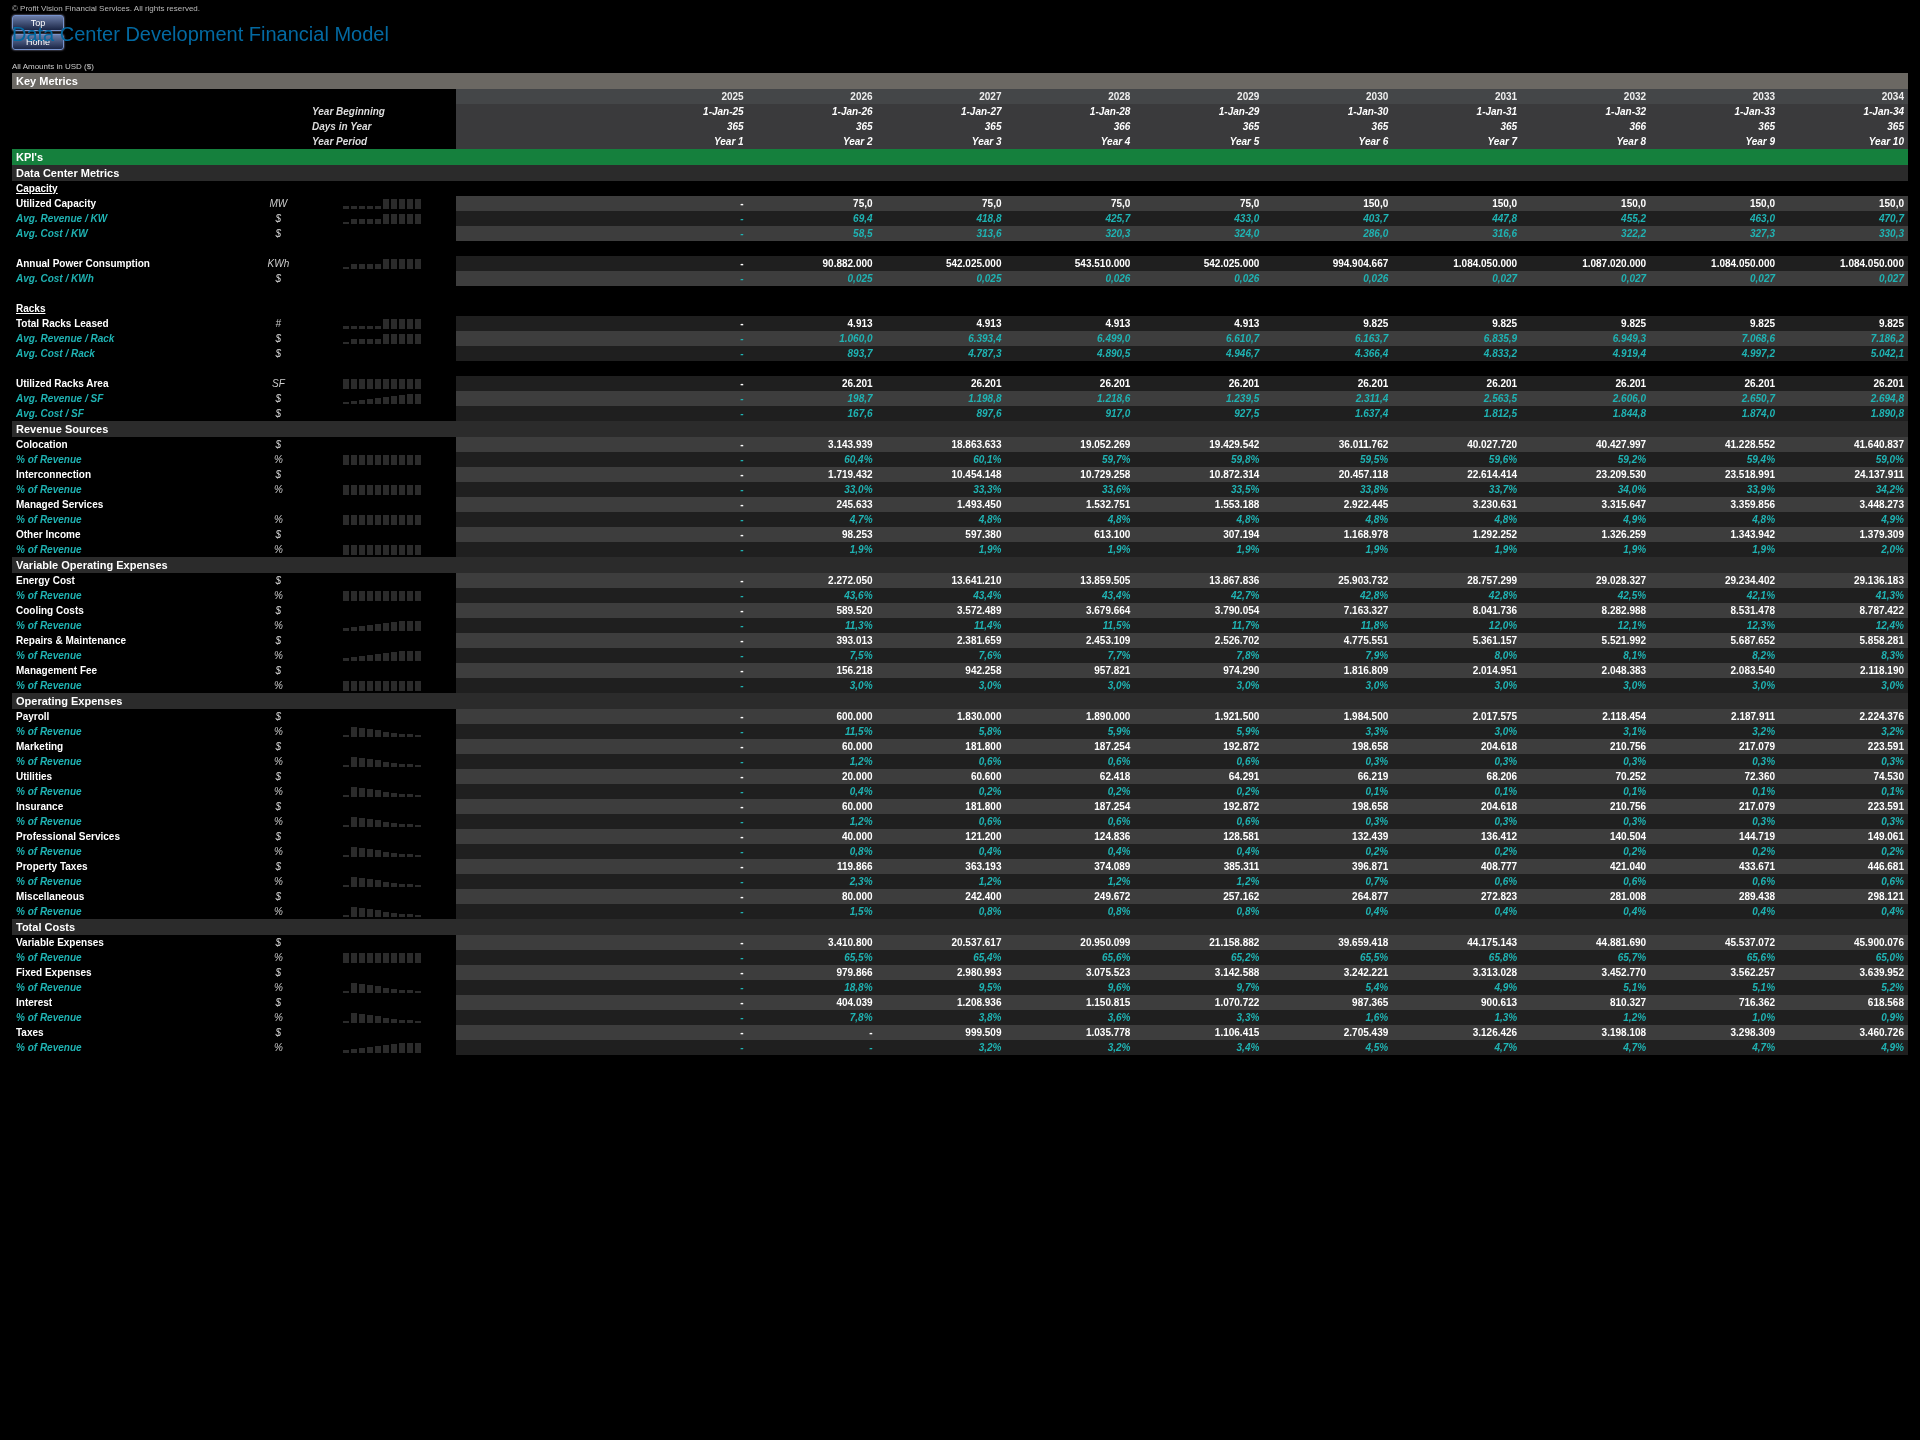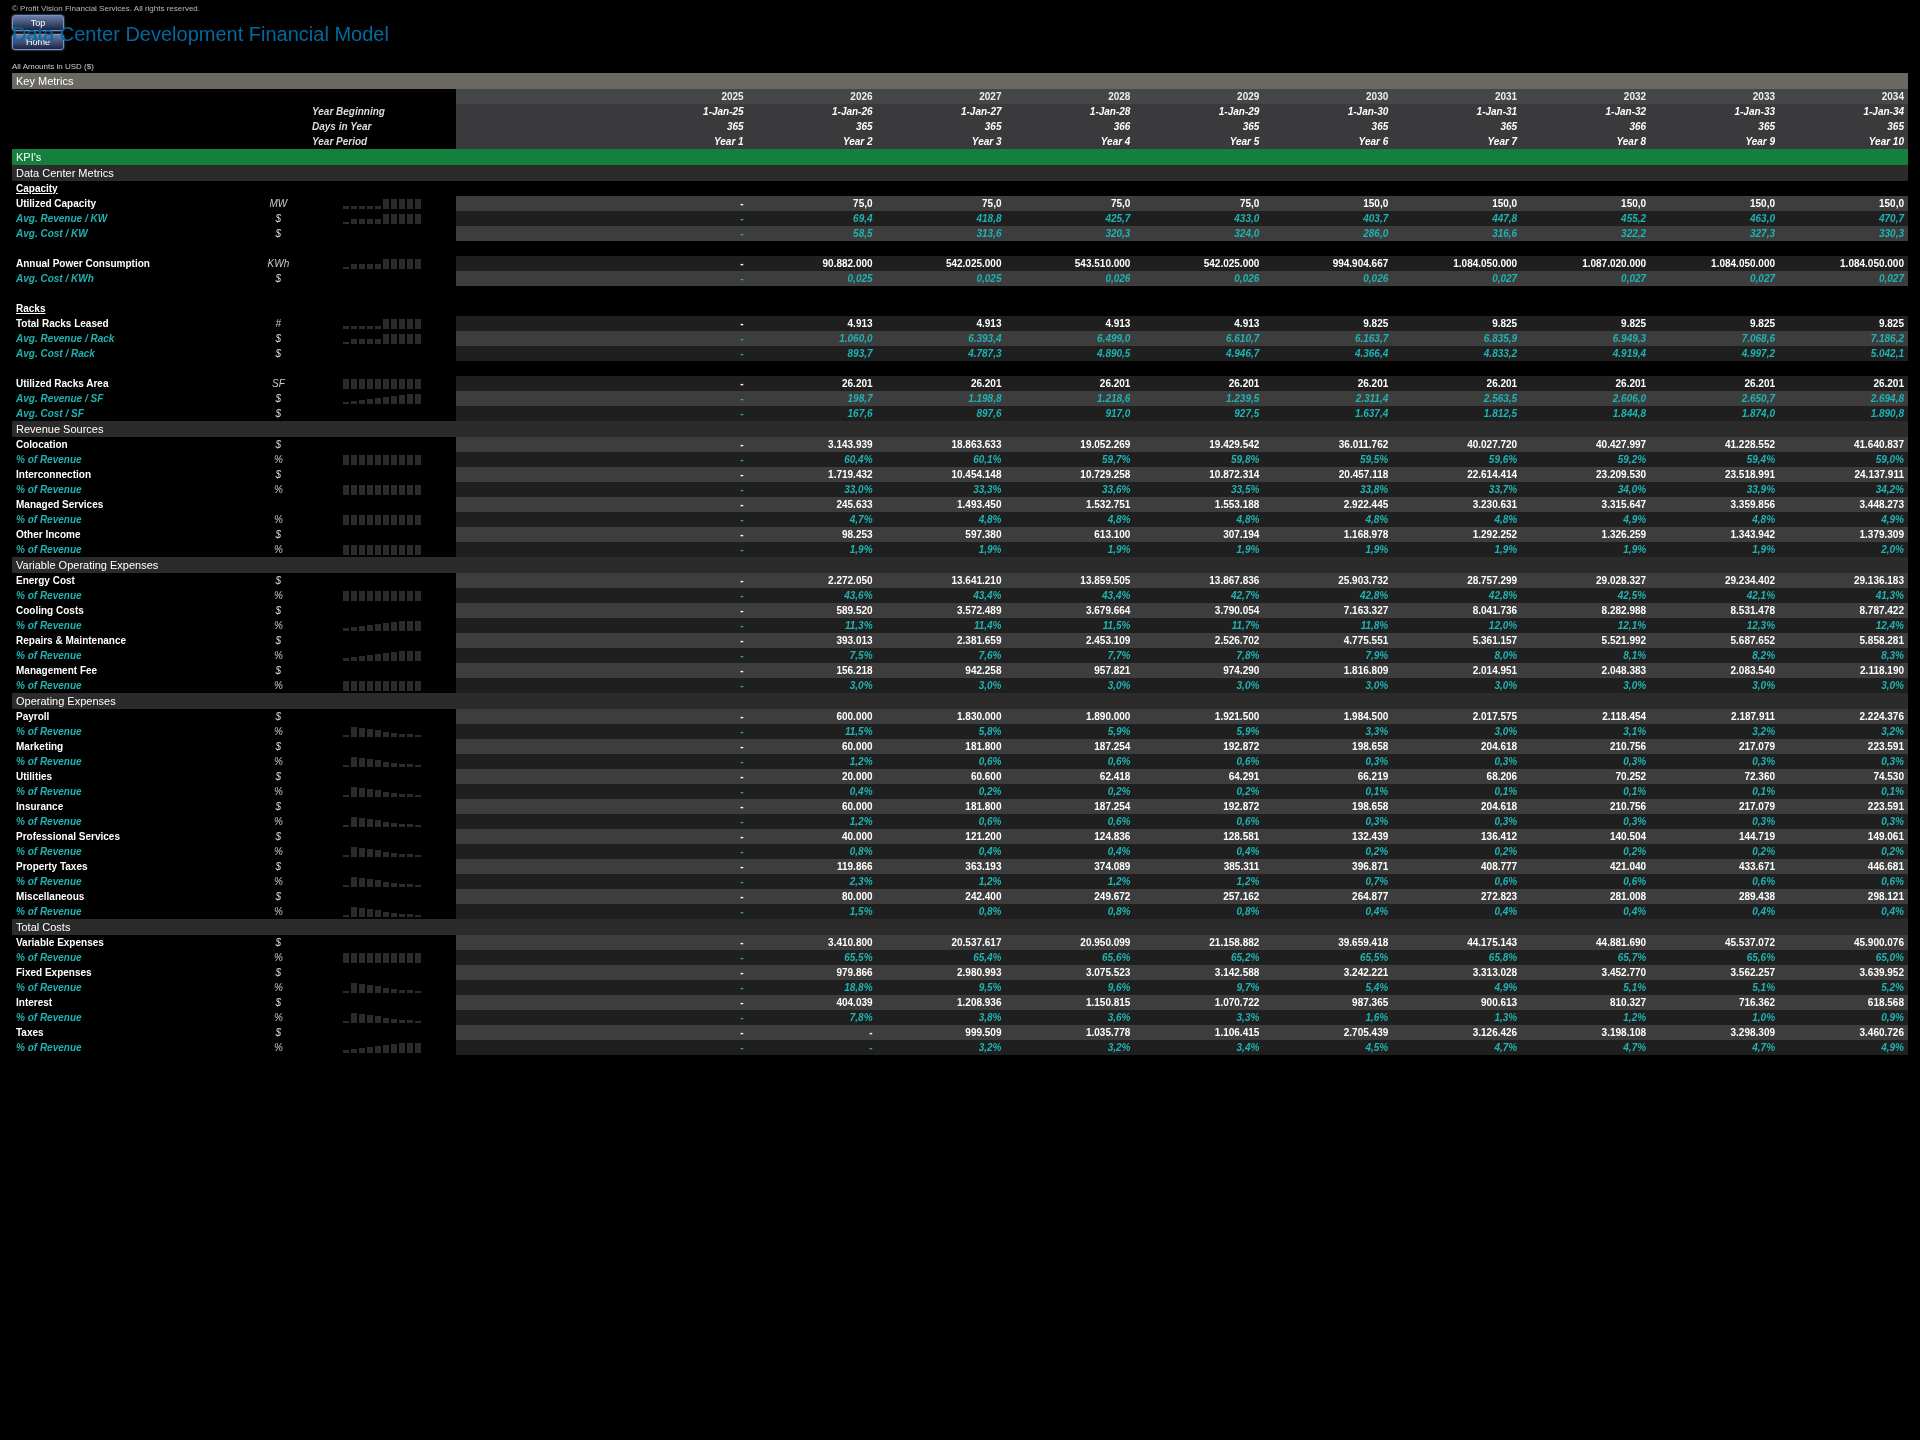--- a/index.html
+++ b/index.html
@@ -22,21 +22,21 @@
     border-radius: 3px;
     text-align: center;
     line-height: 14px;
     font-size: 9px;
     color: #fff;
     cursor: pointer;
     box-shadow: 0 0 2px #aac;
   }
   .title { text-align: left; font-size: 20px; color: #0369a1; margin: -30px 0 16px 0; }
   .currency-note { color: #ccc; font-size: 8px; margin-bottom: 2px; }
-  .band { font-weight: normal; padding: 2px 4px; font-size: 11px; }
+  .band { font-weight: bold; padding: 2px 4px; font-size: 11px; }
   .band-keymetrics { background: #6b6863; }
   .band-kpis { background: #15803d; }
   .band-section { background: #2b2b2b; }
 
   table.grid { width: 100%; border-collapse: collapse; table-layout: fixed; }
   table.grid td, table.grid th { padding: 1px 4px; height: 15px; vertical-align: middle; }
   col.cl0 { width: 160px; }
   col.cl1 { width: 40px; }
   col.cl2 { width: 100px; }
   col.clspacer { width: 110px; }

